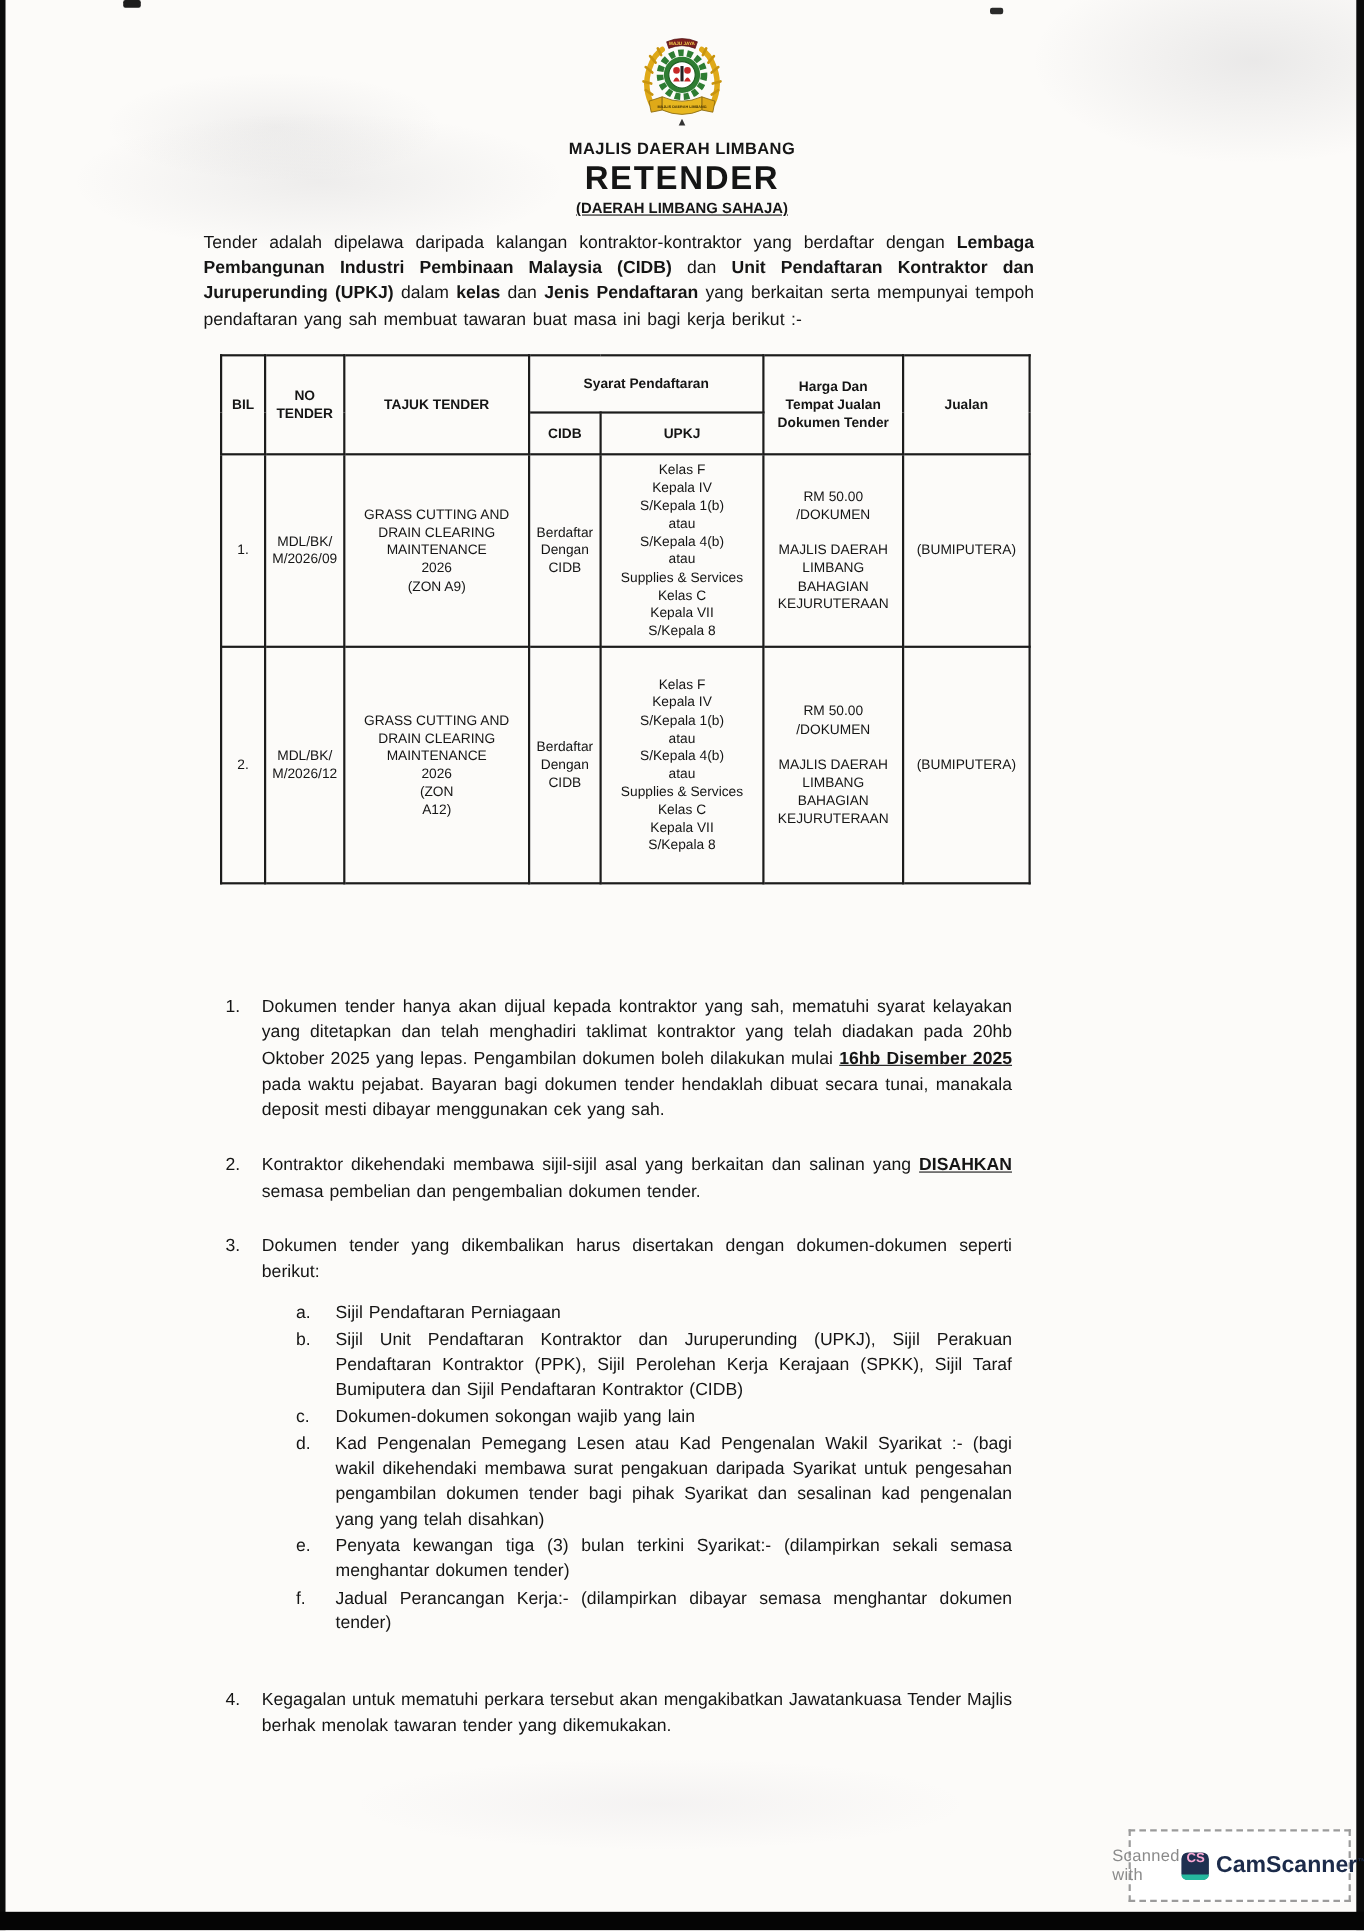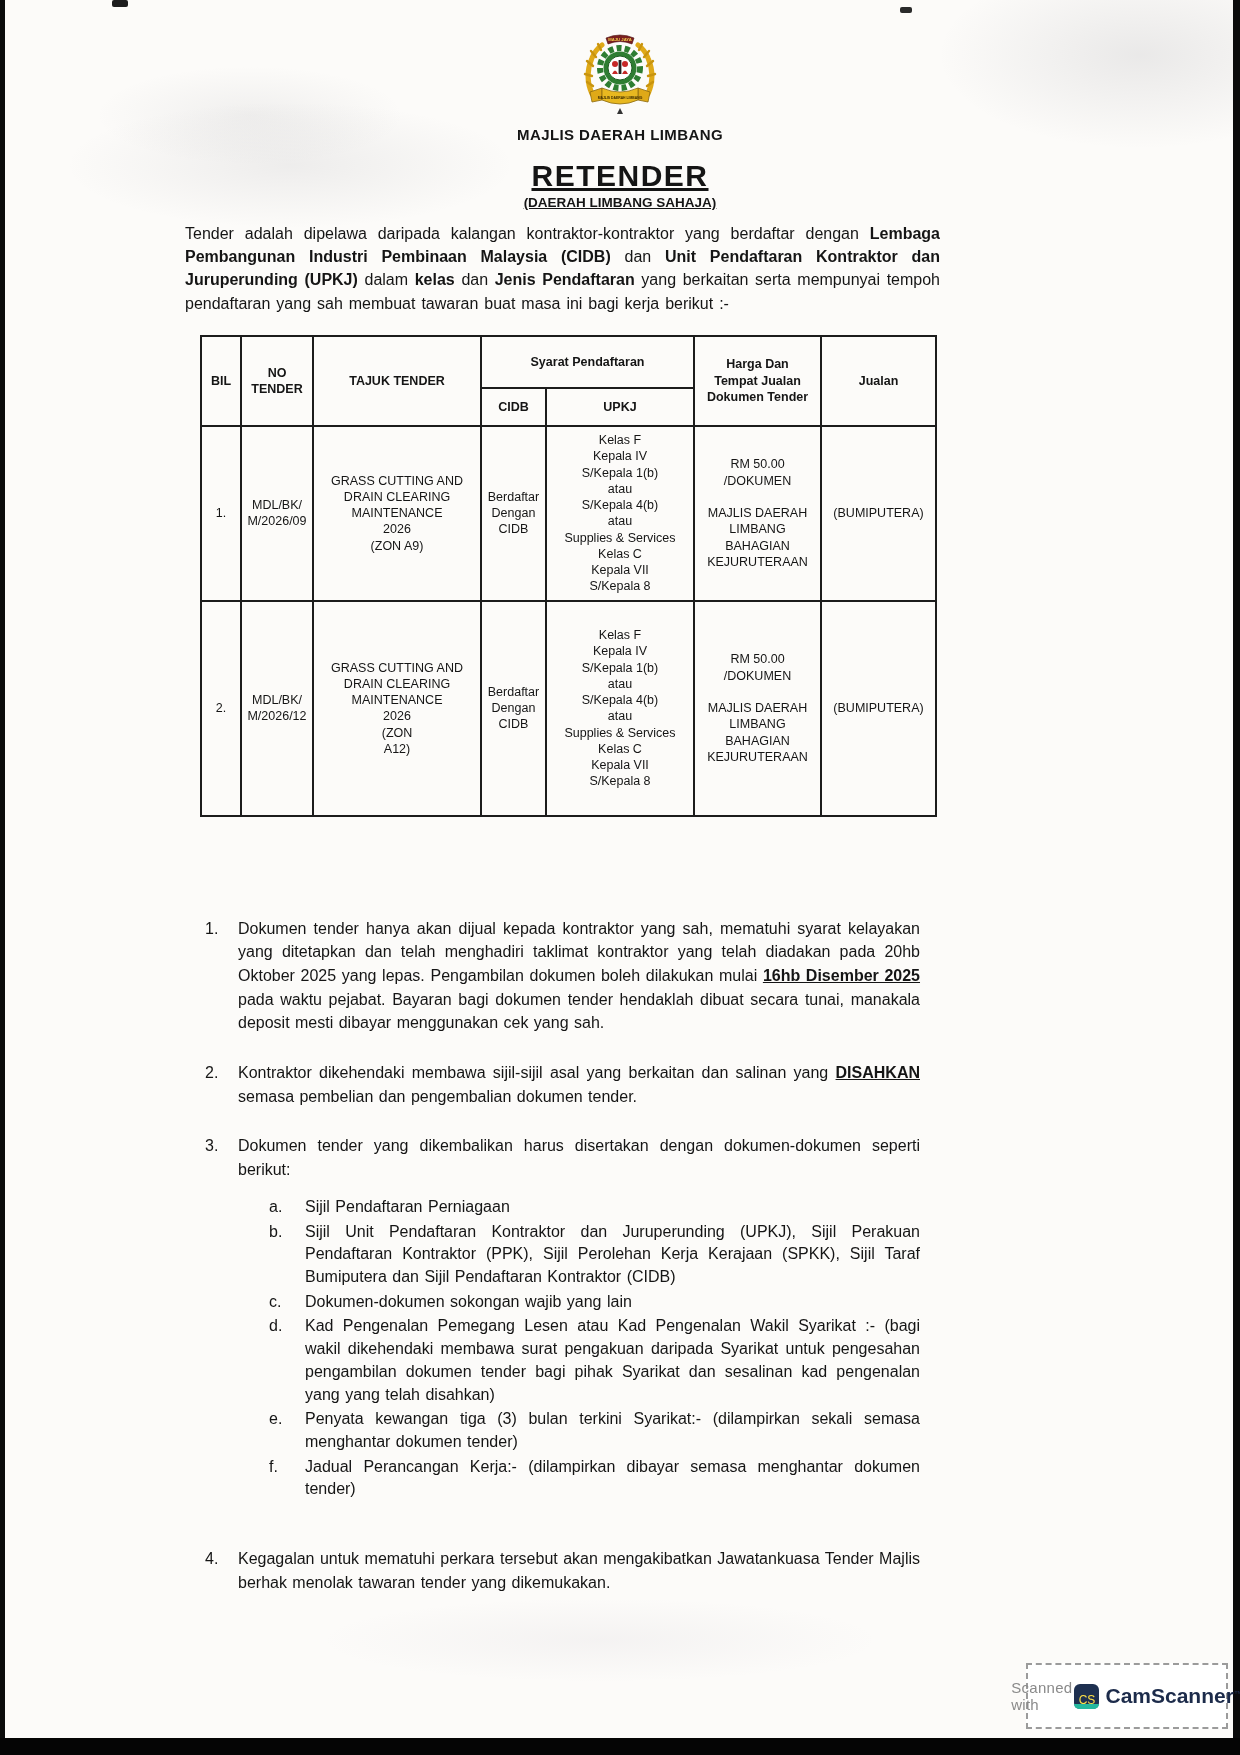--- a/index.html
+++ b/index.html
@@ -22,21 +22,21 @@
   .edge-left   { left:0; top:0; width:5px; height:1755px; }
   .edge-right  { right:0; top:0; width:7px; height:1755px; }
   .edge-bottom { left:0; bottom:0; width:1240px; height:17px; background:#050505; }
   .mark1 { position:absolute; left:112px; top:0; width:16px; height:7px; background:#1d1d1d; border-radius:2px; }
   .mark2 { position:absolute; left:900px; top:7px; width:12px; height:6px; background:#2a2a2a; border-radius:2px; }
 
   
   .header { text-align:center; padding-top:30px; }
   .logo { display:inline-block; }
   .org    { font-size:15px;  font-weight:700; letter-spacing:0.4px; margin-top:4px; }
-  .title  { font-size:30px;  font-weight:700; letter-spacing:1.5px; margin-top:16px;text-decoration:underline; }
+  .title  { font-size:30px;  font-weight:700; letter-spacing:1.5px; margin-top:2px; }
   .sub    { font-size:16px;  font-weight:700; text-decoration:underline; margin-top:3px; letter-spacing:0.3px;}
   .region { font-size:13.5px;font-weight:700; text-decoration:underline; margin-top:2px; }
 
   
   .intro {
     margin:12px 0 0 185px; width:755px;
     font-size:16px; line-height:1.45; text-align:justify;
     word-spacing:1.5px;
   }
   .rb { font-weight:700; }
@@ -78,22 +78,22 @@
     background:#ffffff;
     border:2px dashed #9b9b9b;
     display:flex; flex-direction:row; align-items:center; justify-content:center;
     gap:2px;
   }
   .cam-line1 { color:#8a8a8a; font-size:15px; letter-spacing:0.3px; }
   .cam-row { display:flex; align-items:center; gap:6px; }
   .cs-badge {
     position:relative; width:25px; height:25px;
     background:#1e3050; border-radius:6px;
-    display:flex; align-items:flex-end; justify-content:center;
-    color:#fde047; font-weight:400; font-size:12px;
+    display:flex; align-items:flex-start; justify-content:center;
+    color:#f9a8d4; font-weight:700; font-size:12px;
   }
   .cs-badge::after {
     content:''; position:absolute; left:0; right:0; bottom:0; height:5px;
     background:#25b89e; border-radius:0 0 6px 6px;
   }
   .cs-badge span { position:relative; top:-2px; }
   .cam-brand { color:#1c2b4a; font-weight:700; font-size:21px; }
   .cam-tm { font-size:9px; color:#1c2b4a; vertical-align:super; font-weight:700; }
 </style>
 </head>

